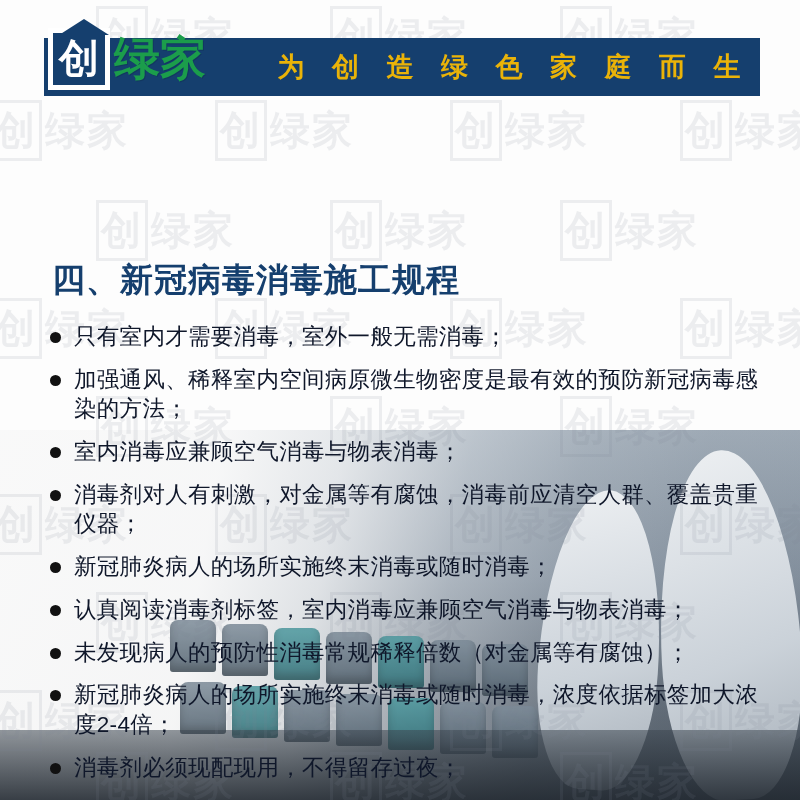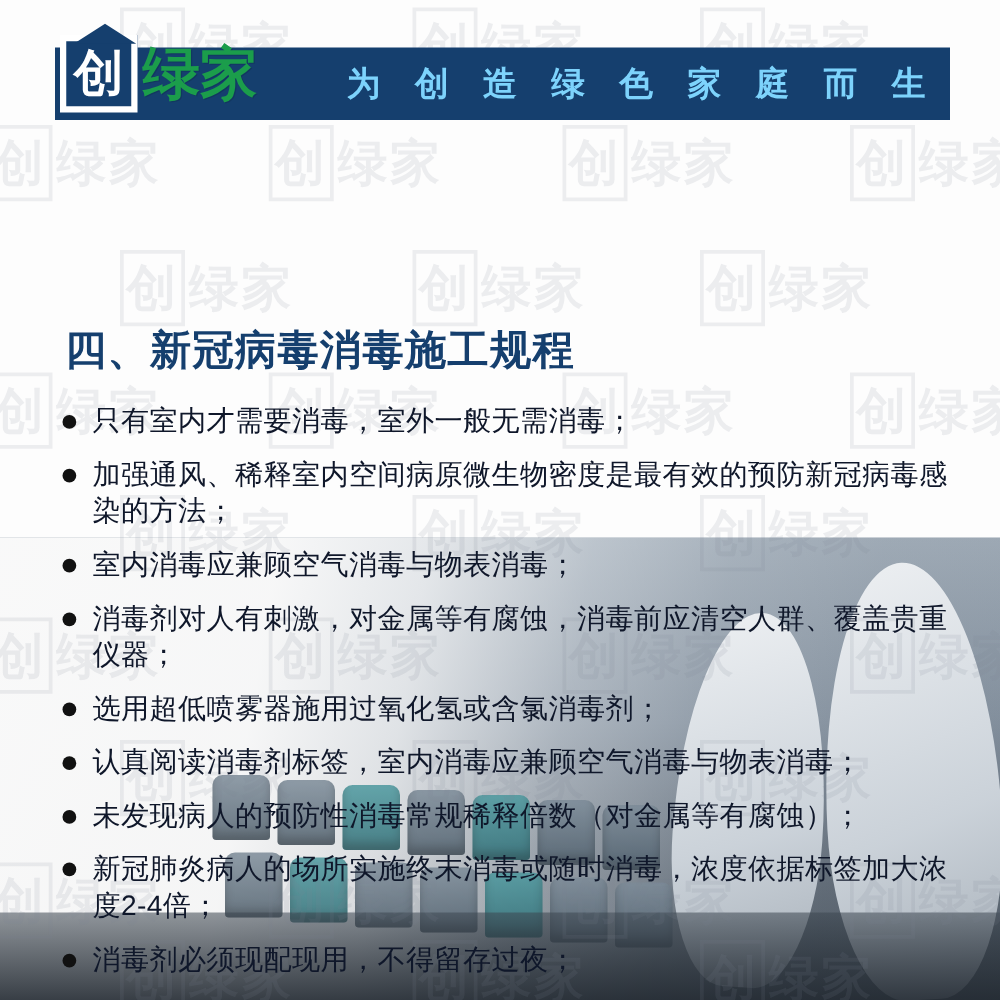--- a/index.html
+++ b/index.html
@@ -105,21 +105,21 @@
     background: #153f6e;
   }
   .header-band-slogan {
     position: absolute;
     left: 220px;
     top: 0;
     width: 500px;
     height: 58px;
     line-height: 58px;
     text-align: center;
-    color: #7dd3fc;
+    color: #eab308;
     font-size: 27px;
     letter-spacing: 10px;
     font-family: "Liberation Sans", sans-serif;
     font-weight: bold;
   }
   .logo {
     position: absolute;
     left: 48px;
     top: 22px;
     width: 180px;
@@ -295,20 +295,20 @@
   </div>
 
 
   <div class="section-title">四、新冠病毒消毒施工规程</div>
 
   <div class="list" id="bullet-list">
       <div class="item"><span class="dot"></span><span>只有室内才需要消毒，室外一般无需消毒；</span></div>
       <div class="item"><span class="dot"></span><span>加强通风、稀释室内空间病原微生物密度是最有效的预防新冠病毒感染的方法；</span></div>
       <div class="item"><span class="dot"></span><span>室内消毒应兼顾空气消毒与物表消毒；</span></div>
       <div class="item"><span class="dot"></span><span>消毒剂对人有刺激，对金属等有腐蚀，消毒前应清空人群、覆盖贵重仪器；</span></div>
-      <div class="item"><span class="dot"></span><span>选用超低喷雾器施用过氧化氢或含氯消毒剂；</span></div>
+      <div class="item"><span class="dot"></span><span>新冠肺炎病人的场所实施终末消毒或随时消毒；</span></div>
       <div class="item"><span class="dot"></span><span>认真阅读消毒剂标签，室内消毒应兼顾空气消毒与物表消毒；</span></div>
       <div class="item"><span class="dot"></span><span>未发现病人的预防性消毒常规稀释倍数（对金属等有腐蚀）；</span></div>
       <div class="item"><span class="dot"></span><span>新冠肺炎病人的场所实施终末消毒或随时消毒，浓度依据标签加大浓度2-4倍；</span></div>
       <div class="item"><span class="dot"></span><span>消毒剂必须现配现用，不得留存过夜；</span></div>
     </div>
 
 </div>
 
 </body></html>

